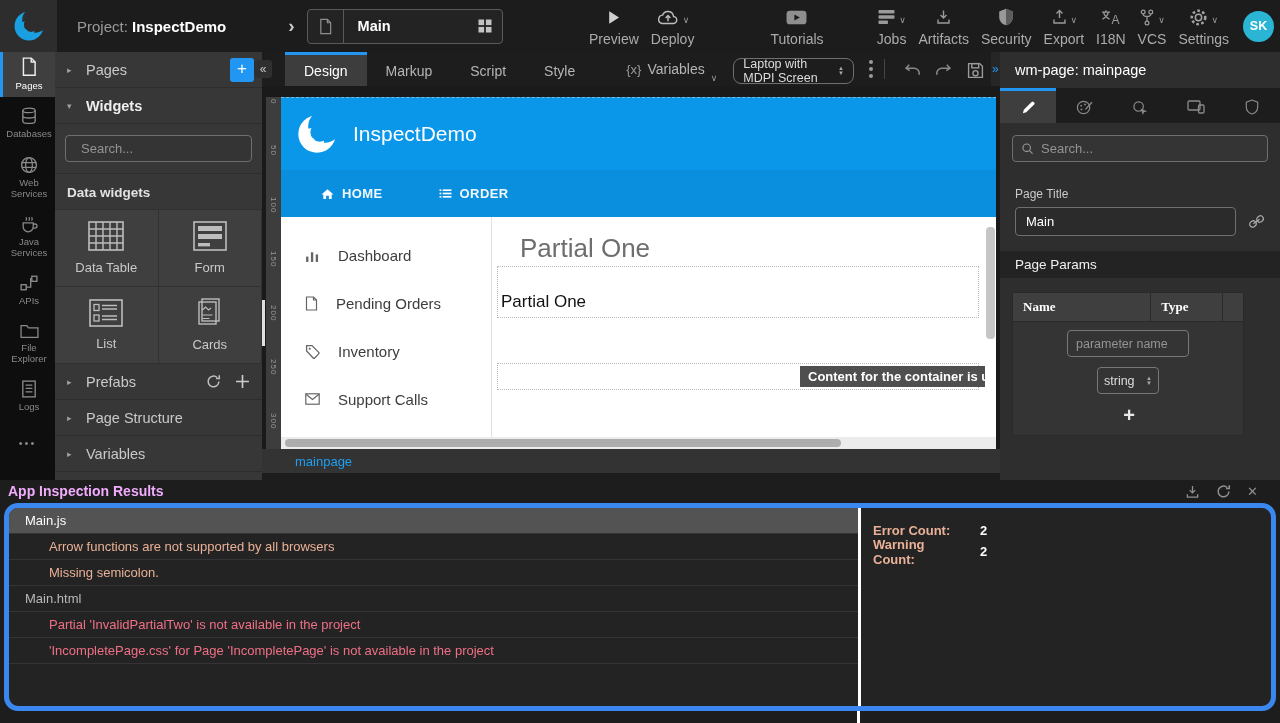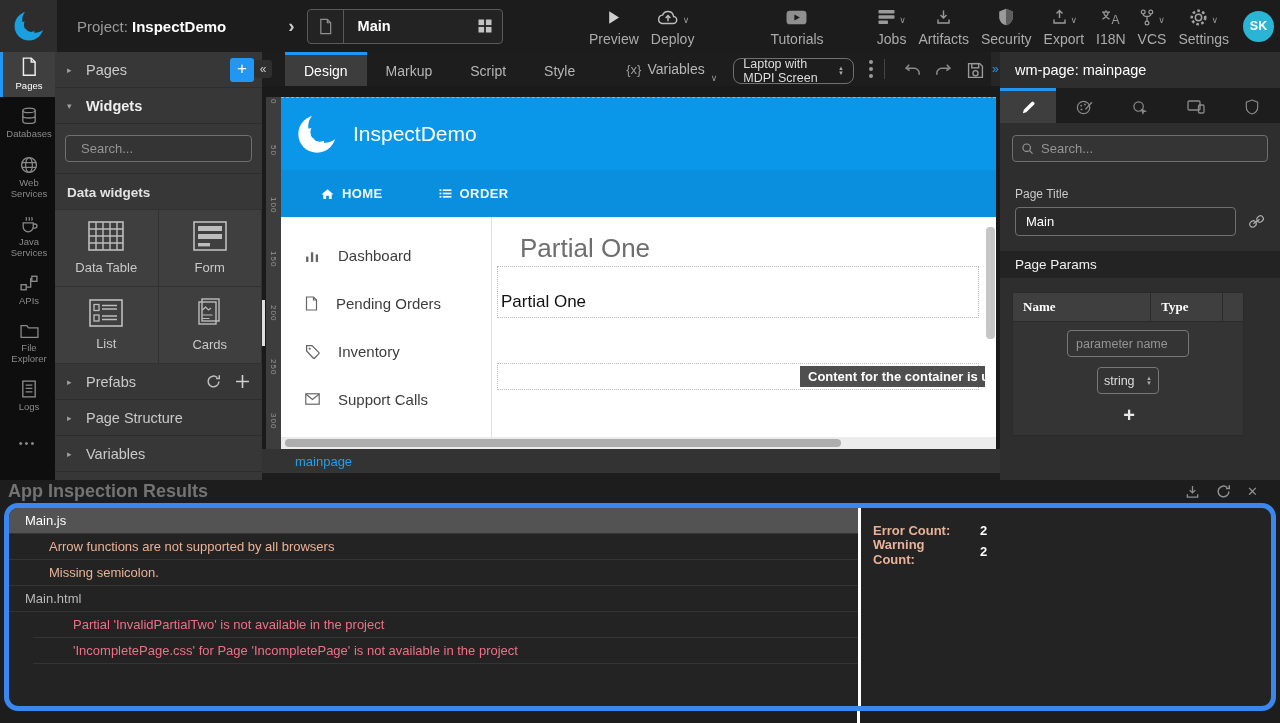--- a/index.html
+++ b/index.html
@@ -125,31 +125,31 @@
   .pr-input { width:122px; height:27px; border:1px solid #777777; border-radius:4px; background:#343434; color:#cccccc;
               font-size:12.5px; padding:0 8px; outline:none; font-family:"Liberation Sans",sans-serif; }
   .pr-input::placeholder { color:#949494; }
   .pr-select { width:62px; height:27px; border:1px solid #777777; border-radius:4px; display:flex; align-items:center;
                justify-content:space-between; padding:0 6px; color:#dddddd; font-size:12.5px; cursor:pointer; }
   .pr-plus { color:#e8e8e8; font-size:20px; font-weight:bold; margin-left:2px; cursor:pointer; }
 
   
   .bottompanel { position:absolute; left:0; top:480px; width:1280px; height:243px; background:#1d1d1d; }
   .bp-head { height:22px; display:flex; align-items:center; padding:0 8px; }
-  .bp-title { color:#737373; font-size:18px; font-weight:bold;text-align:right; }
+  .bp-title { color:#f0abfc; font-size:14px; font-weight:bold;text-align:right; }
   .bp-icons { margin-left:auto; display:flex; align-items:center; gap:16px; margin-right:14px; color:#8f8f8f; }
   .bp-close { font-size:13px; cursor:pointer; }
   .bp-box { position:absolute; left:4px; top:23px; width:1272px; height:208px; border:5px solid #3b87f0; border-radius:14px;
             background:#232323; overflow:hidden; display:flex; }
   .bp-list { width:849px; display:flex; flex-direction:column; }
   .file-row { height:26px; line-height:25px; padding-left:16px; font-size:13px; color:#b8b8b8; border-bottom:1px solid #343434; cursor:pointer; }
   .file-row.selected { background:#535353; color:#ffffff; }
   .issue-row { height:26px; line-height:25px; padding-left:40px; font-size:13px; border-bottom:1px solid #343434; cursor:pointer; }
   .issue-row.warning { color:#e9b197; }
-  .issue-row.error { color:#ef7086;margin-left:24px; }
+  .issue-row.error { color:#ef7086; }
   .bp-vdiv { width:3px; background:#ffffff; }
   .bp-summary { flex:1; padding:12px 0 0 12px; }
   .sum-row { display:flex; height:21px; align-items:center; }
   .sum-label { width:95px; color:#e9b197; font-size:13px; font-weight:bold; }
   .sum-val { color:#ffffff; font-size:13px; font-weight:bold; margin-left:12px; }
   .bp-splitter { position:absolute; left:857px; top:231px; width:3px; height:12px; background:#ffffff; }
 
   svg { display:block; }
 </style>
 </head>

